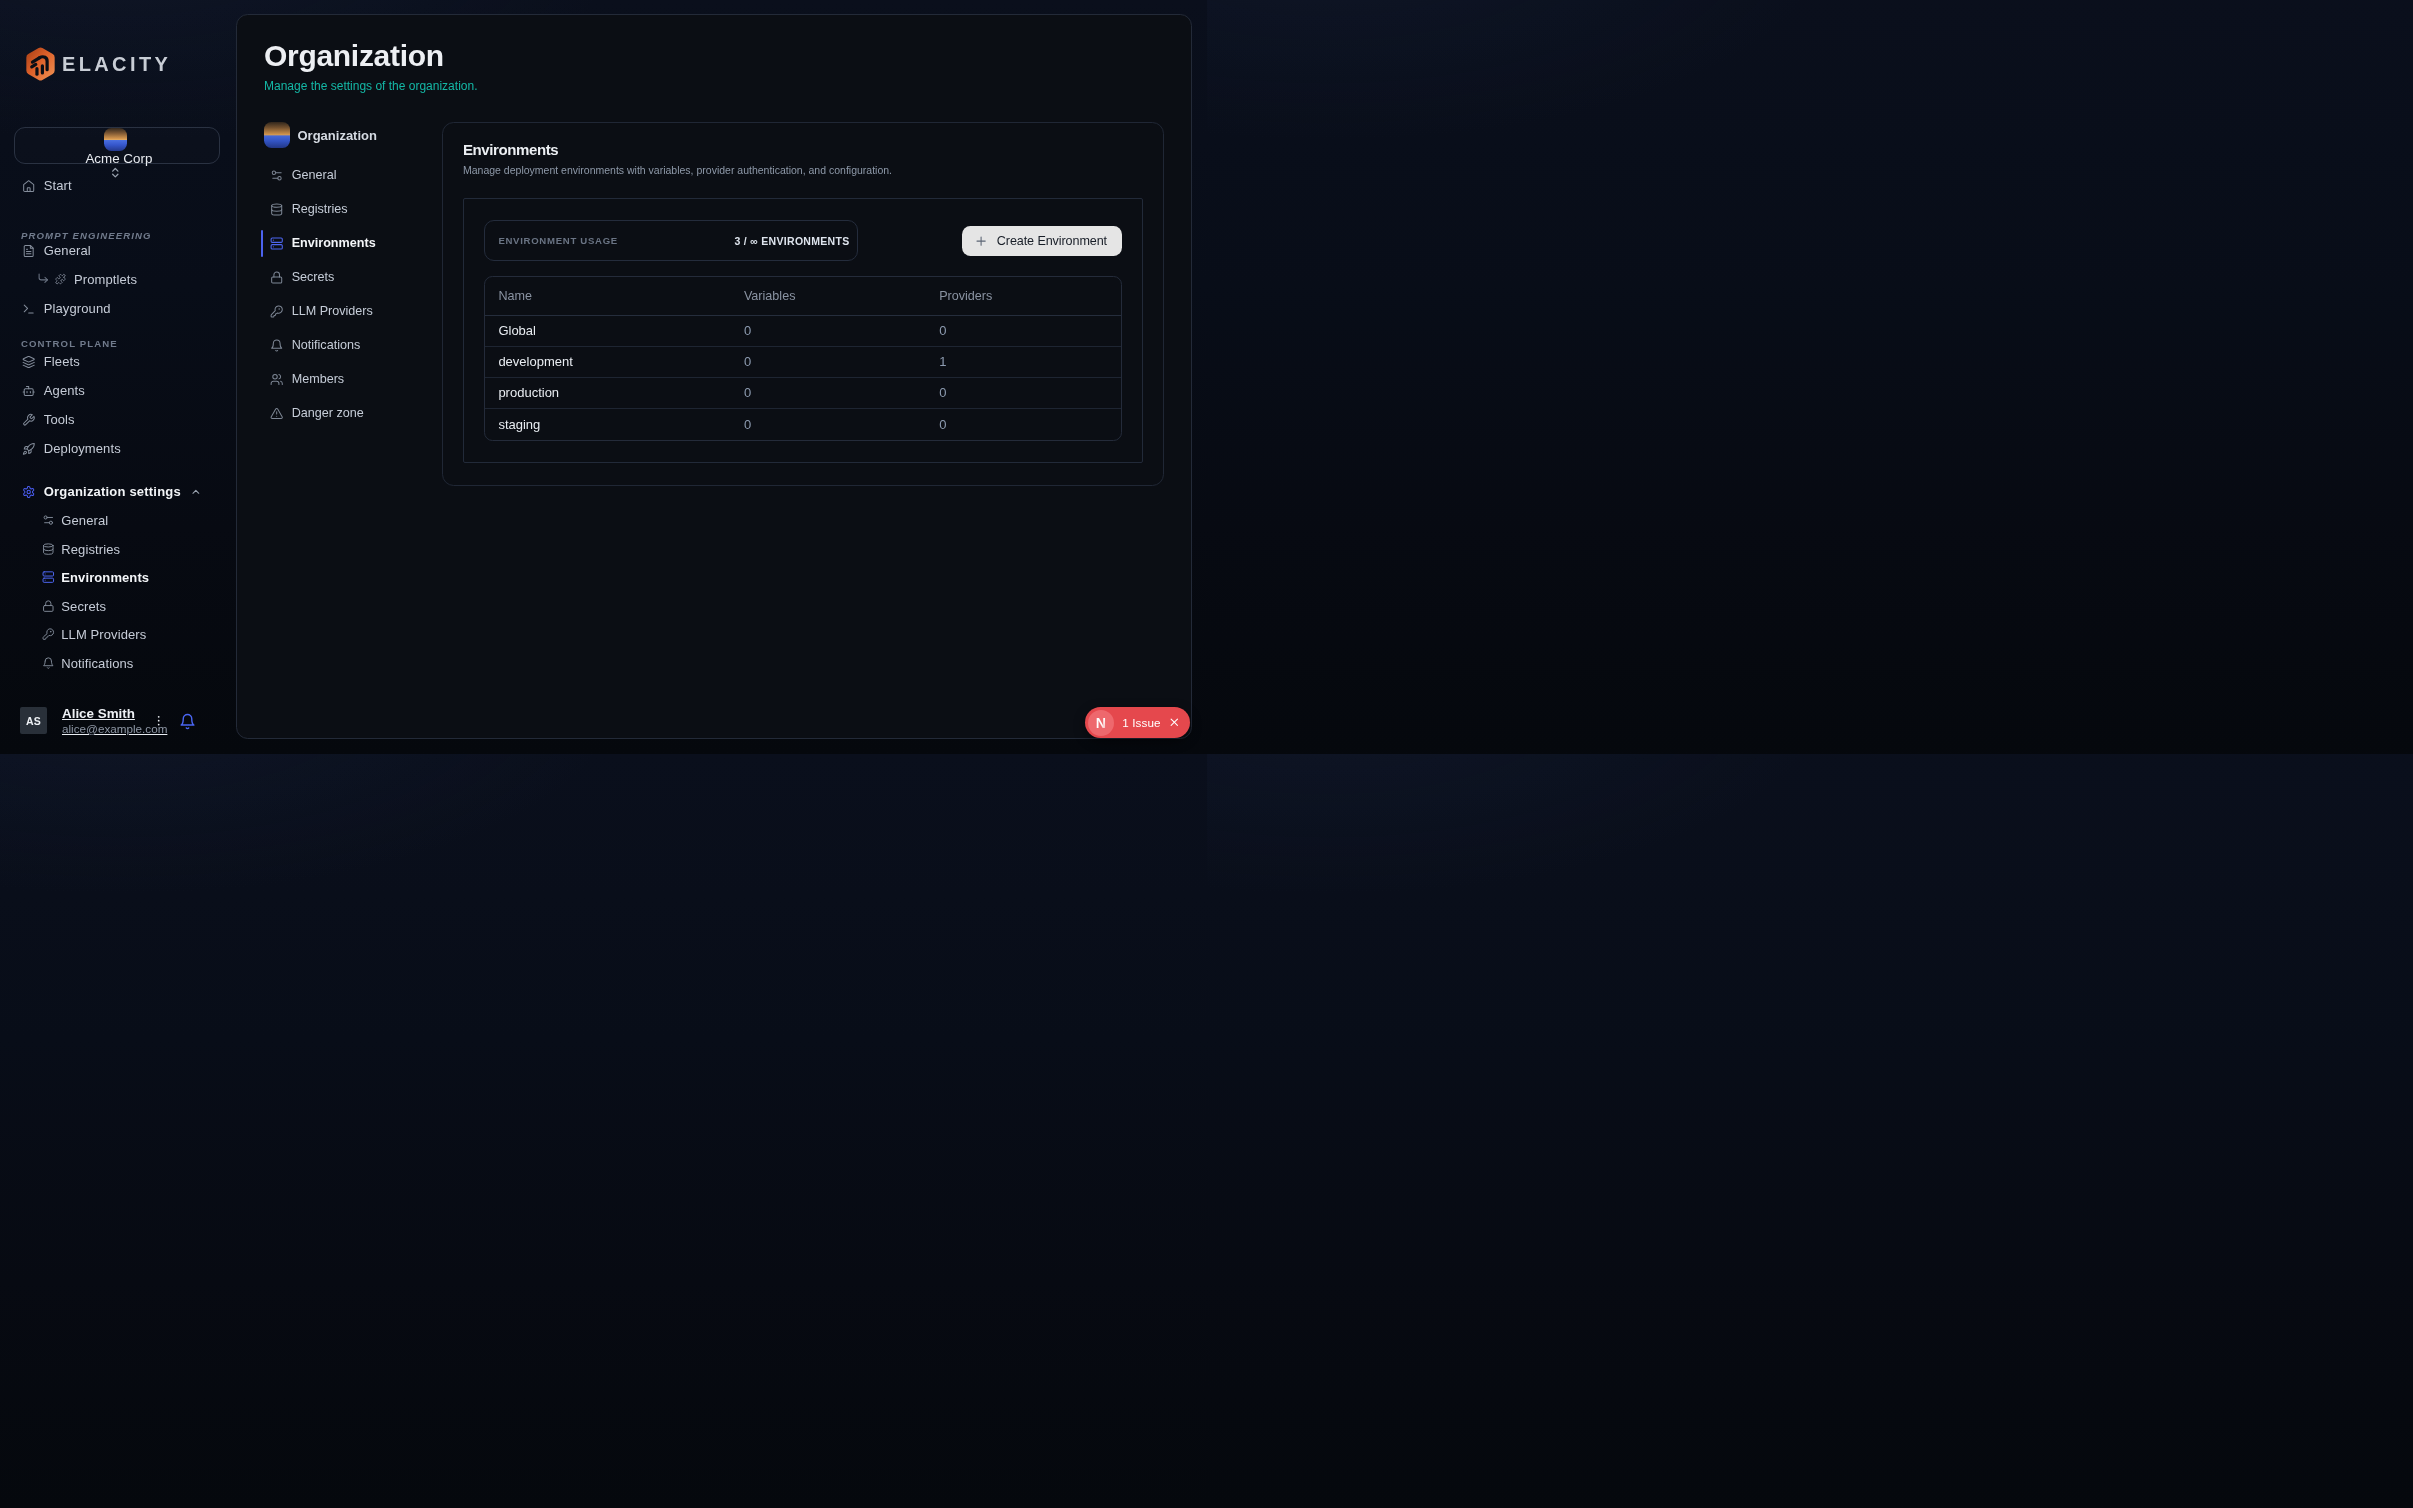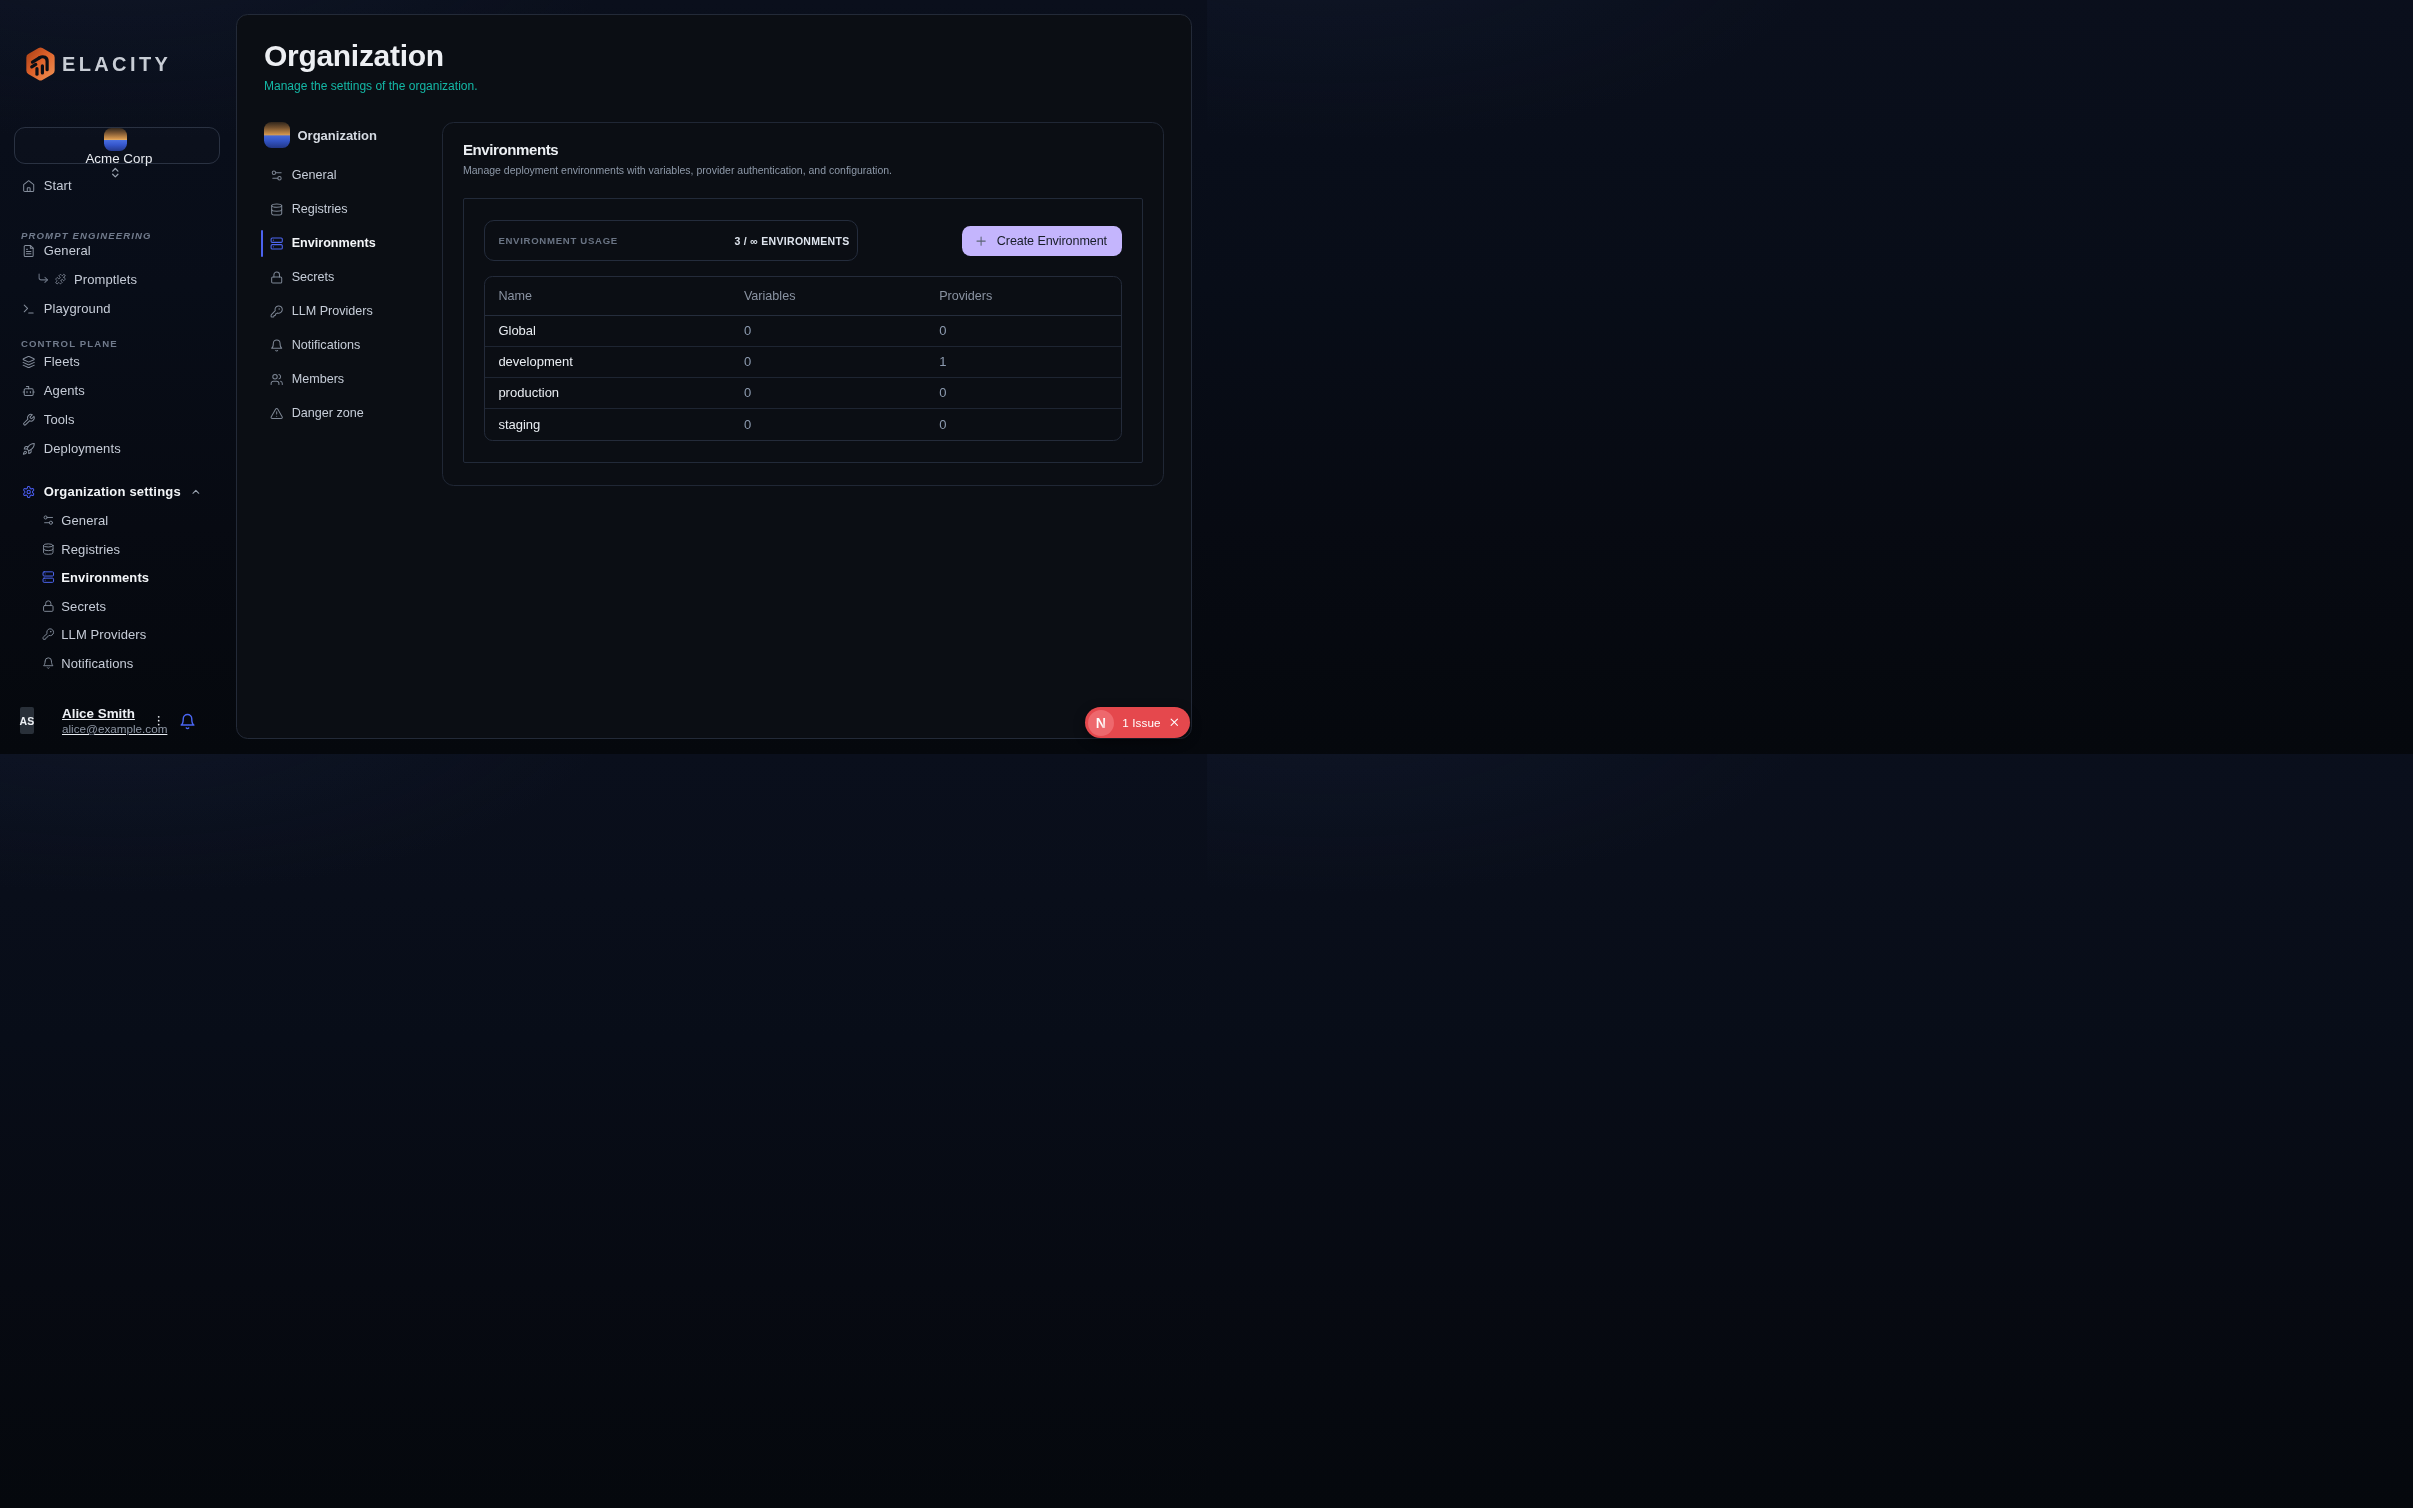--- a/index.html
+++ b/index.html
@@ -46,21 +46,21 @@
   .nav-item.settings-root .nlabel { color:#f2f4f7; font-weight:700; letter-spacing:0.2px; }
   .nav-item.settings-root .nicon { color:#4a5df0; }
   .chev-up { color:#9aa3b0; margin-left:9.2px; margin-top:1.7px; }
   .nav-item.sub { height:28.5px; padding-left:42px; }
   .nav-item.sub .nicon { width:12.6px; }
   .nav-item.sub .nlabel { margin-left:6.7px; font-size:13px; }
   .nav-item.sub.active .nlabel { color:#f4f6f9; font-weight:700; }
   .nav-item.sub.active .nicon { color:#4d66f2; }
 
   .user-row { position:absolute; left:0; bottom:19px; width:236px; height:28px; }
-  .user-avatar { position:absolute; left:20px; top:0; width:14px; height:27px; border-radius:2px; background:#293039; color:#eef1f5;
+  .user-avatar { position:absolute; left:20px; top:0; width:27px; height:27px; border-radius:2px; background:#293039; color:#eef1f5;
     font-size:10.5px; font-weight:700; display:flex; align-items:center; justify-content:center; letter-spacing:0.3px; }
   .user-meta { position:absolute; left:62px; top:-0.8px; width:101px;text-decoration:underline; }
   .user-name { font-size:13.4px; font-weight:600; color:#eef1f5; line-height:15px; }
   .user-email { font-size:11.7px; color:#8e97a5; line-height:12.6px; margin-top:1.7px; }
   .user-dots { position:absolute; left:152px; top:6.7px; color:#e8ebf0; cursor:pointer; }
   .user-bell { position:absolute; left:179px; top:5.9px; color:#4a66f2; cursor:pointer; }
 
   
   .main-card {
     position:absolute; left:236px; top:14.2px; width:956px; height:725px;
@@ -86,21 +86,21 @@
 
   .panel { flex:1; border:0.8px solid #202735; border-radius:11.7px; min-height:364px; max-height:364px; padding:17.6px 20px; }
   .panel-title { font-size:15px; font-weight:700; color:#eceff3; letter-spacing:-0.4px; }
   .panel-desc { margin-top:6.7px; font-size:10.5px; color:#8e99a9; }
   .inner-card { margin-top:22px; border:0.8px solid #222a39; border-radius:2px; padding:21px 20px; }
   .usage-row { display:flex; align-items:center; justify-content:space-between; height:41px; margin-bottom:14.2px; }
   .usage-box { width:374px; height:41px; border:0.8px solid #242c3c; border-radius:10px;
     display:flex; align-items:center; justify-content:space-between; padding:0 7.5px 0 13.4px; }
   .usage-label { font-size:9.6px; font-weight:700; letter-spacing:0.7px; color:#6a7484; }
   .usage-value { font-size:10.5px; font-weight:700; letter-spacing:0.3px; color:#dfe5ee; }
-  .create-btn { height:30px; border-radius:8.4px; background:#c4b5fd; border:none; cursor:pointer;
+  .create-btn { height:30px; border-radius:8.4px; background:#e5e5e5; border:none; cursor:pointer;
     display:flex; align-items:center; padding:0 15px 0 12.6px; color:#171d27; font-family:inherit; }
   .create-btn .plus { color:#5b6474; margin-right:8.4px; }
   .create-btn .btn-label { font-size:12.6px; font-weight:500; letter-spacing:-0.1px; }
 
   .env-table { border:0.8px solid #242b3a; border-radius:8.4px; overflow:hidden; }
   .trow { display:flex; align-items:center; }
   .trow.head { height:39px; border-bottom:0.8px solid #252d3c; }
   .trow.body { height:31px; border-bottom:0.8px solid #1e2532; }
   .trow.body:last-child { border-bottom:none; }
   .tc { padding-left:13.4px; }

